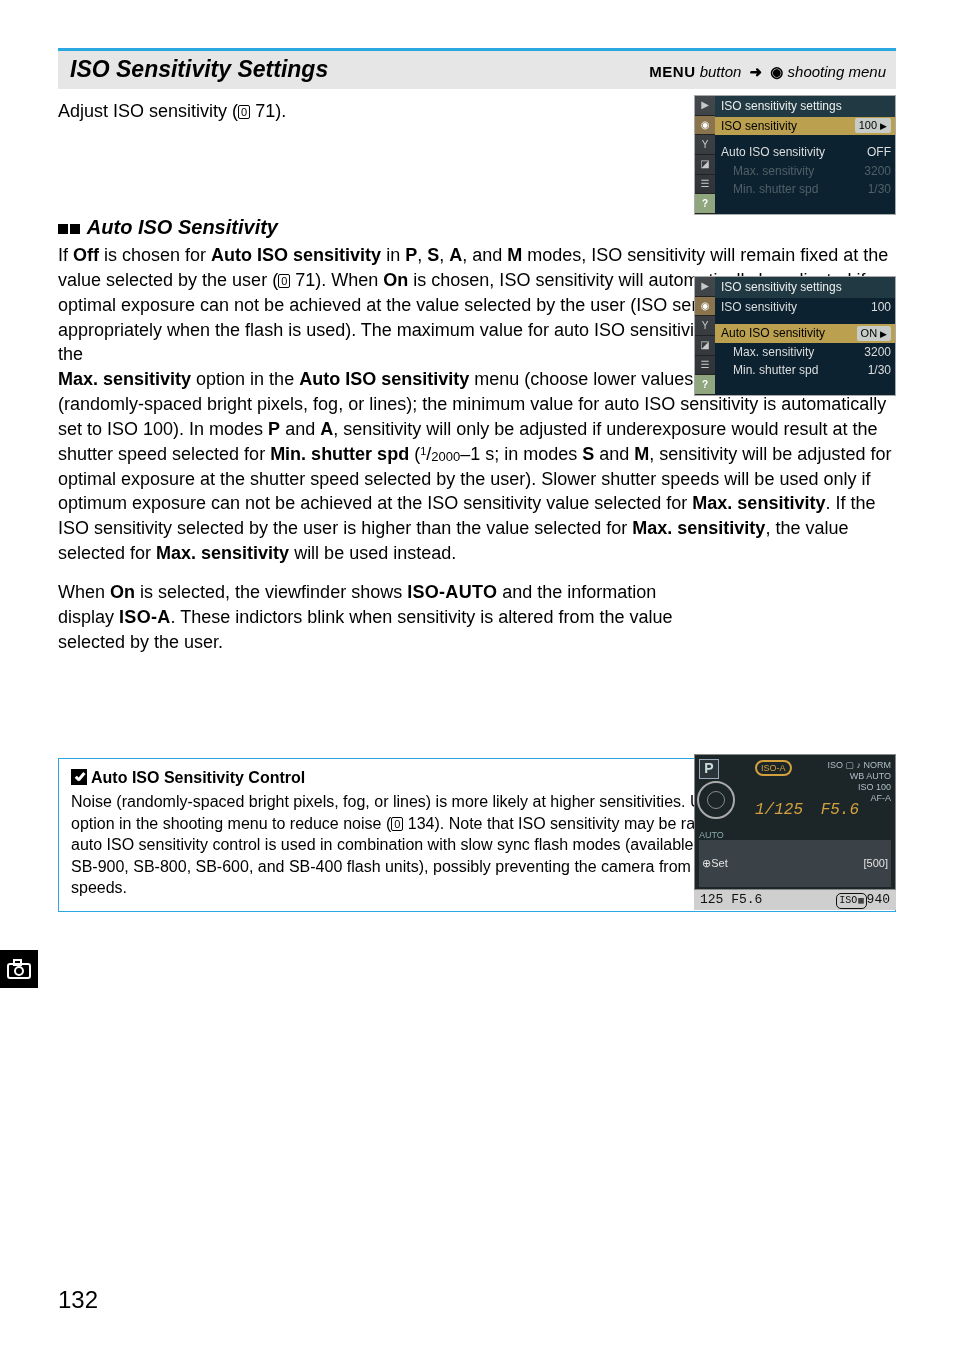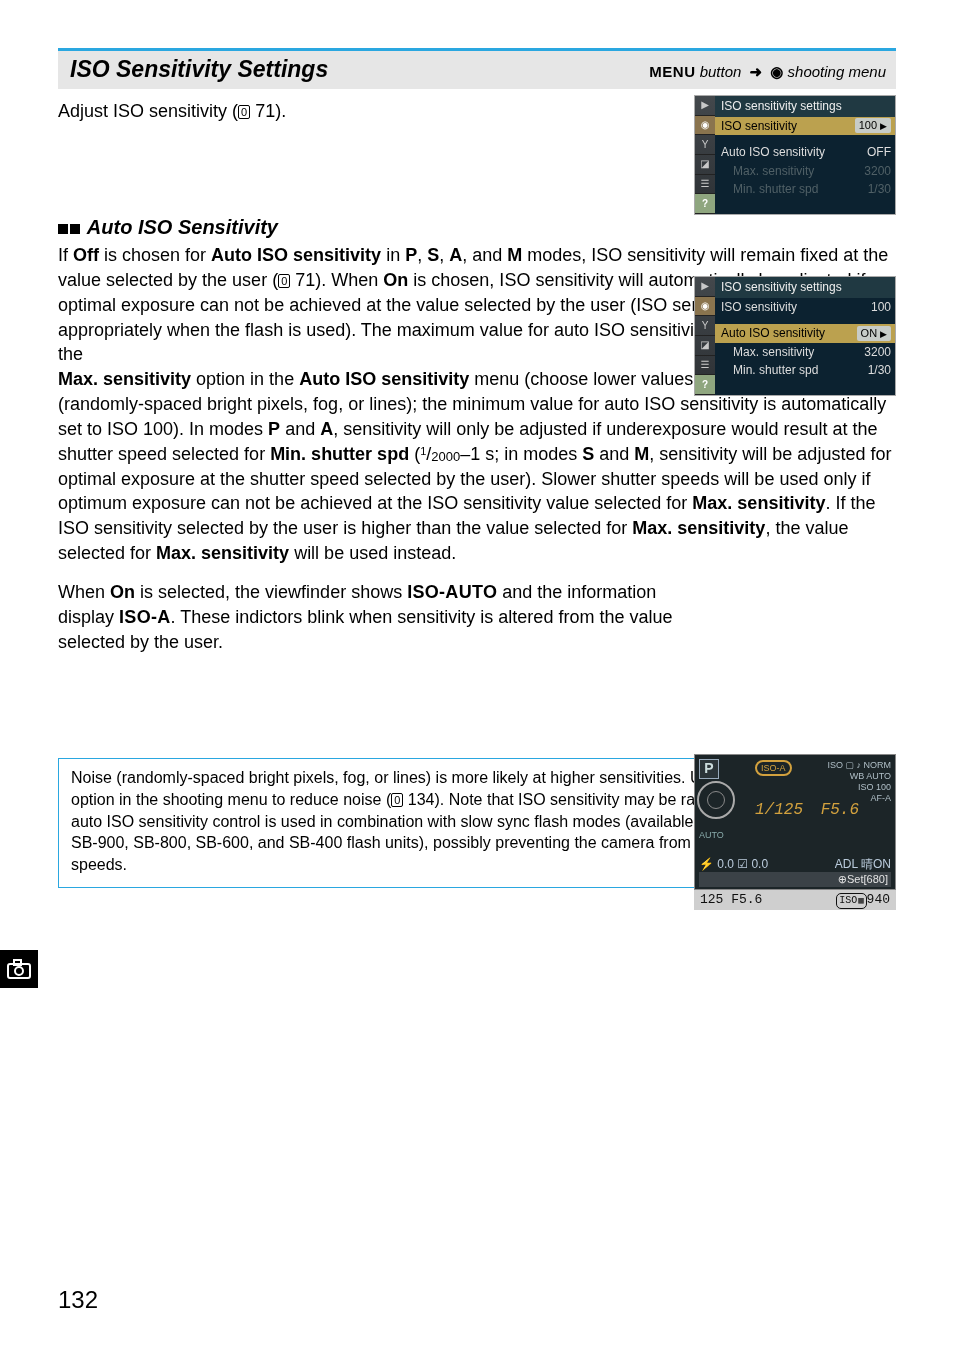--- a/index.html
+++ b/index.html
@@ -118,21 +118,21 @@
   }
   .lcd .dial::after { content:""; position:absolute; inset:8px; border:1px solid #888; border-radius:50%; }
   .lcd .badge {
     position:absolute; top:5px; left:60px; border:2px solid #d2a13e; border-radius:10px; color:#d2a13e; font-size:9px; padding:0 4px;
   }
   .lcd .toprow { position:absolute; top:5px; right:4px; color:#b0bfc7; font-size:9px; text-align:right; line-height:11px;}
   .lcd .expose { position:absolute; top:44px; left:60px; color:#d2a13e; font-size:16px; font-family:"Courier New",monospace;font-style:italic; }
   .lcd .expose .f { margin-left:8px; }
   .lcd .auto { position:absolute; top:74px; left:4px; color:#8aa; font-size:9px; }
   .lcd .controls { position:absolute; bottom:16px; left:4px; right:4px; color:#bcd; font-size:12px; display:flex; justify-content:space-between;}
-  .lcd .bottom { position:absolute; bottom:2px; left:4px; right:4px; color:#e4e4e4; background:#3b4247; font-size:11px; display:flex; justify-content:flex-end; padding:0 3px;}
+  .lcd .bottom { position:absolute; bottom:2px; left:4px; right:4px; color:#e4e4e4; background:#3b4247; font-size:11px; display:flex; justify-content:space-between; padding:16px 3px;}
   .lcd .bottom .shots { }
   .lcd .vfbar { background:#cfcfcf; height:20px; color:#0f0f0f; font-family:"Courier New",monospace; font-size:13px; display:flex; justify-content:space-between; align-items:center; padding:0 6px;gap:47px;}
   .lcd .vfbar .pill { border:1.5px solid #0f0f0f; border-radius:5px; padding:0 2px; font-size:10px; display:inline-flex; align-items:center; }
   .lcd .vfbar .smico { font-size:9px; margin-left:1px;}
 
   .note-box {
     border: 1px solid #2aa7e0;
     padding: 8px 12px 12px 12px;
     margin-top: 10px;
     font-size: 16px;
@@ -277,37 +277,40 @@
       <span>1/125</span>
       <span class="f">F5.6</span>
     </div>
     <div class="auto">AUTO</div>
     <div class="controls">
       <span>⚡ 0.0 ☑ 0.0</span>
       <span>ADL 晴ON</span>
     </div>
     <div class="bottom">
       <span>⊕Set</span>
-      <span class="shots">[680]</span>
+      <span class="shots">[500]</span>
     </div>
   </div>
   <div class="vfbar">
     <span>125  F5.6</span>
     <span>
       <span class="pill">
           <span>ISO</span>
           <span class="smico">▦</span>
         </span><span>940</span>
     </span>
   </div>
 </div>
 
 <div style="height:80px;"></div>
 
 <div class="note-box">
+  <div class="note-title">
+    <span class="check"></span><span>Auto ISO Sensitivity Control</span>
+  </div>
   <div>
     <span>Noise (randomly-spaced bright pixels, fog, or lines) is more likely at higher sensitivities.   Use the </span><span class="bold">Noise reduction</span><span> option in the shooting menu to reduce noise (</span><span class="pgref">0</span>&nbsp;<span>134</span><span>).   Note that ISO sensitivity may be raised automatically when auto ISO sensitivity control is used in combination with slow sync flash modes (available with the built-in flash and SB-900, SB-800, SB-600, and SB-400 flash units), possibly preventing the camera from selecting slow shutter speeds.</span>
   </div>
 </div>
 
 <div class="side-tab">
   <svg viewBox="0 0 24 20">
     <rect x="1" y="5" width="22" height="14" rx="2" fill="none" stroke="#fff" stroke-width="2"></rect>
     <rect x="7" y="1" width="7" height="5" fill="none" stroke="#fff" stroke-width="2"></rect>
     <circle cx="12" cy="12" r="4" fill="none" stroke="#fff" stroke-width="2"></circle>

